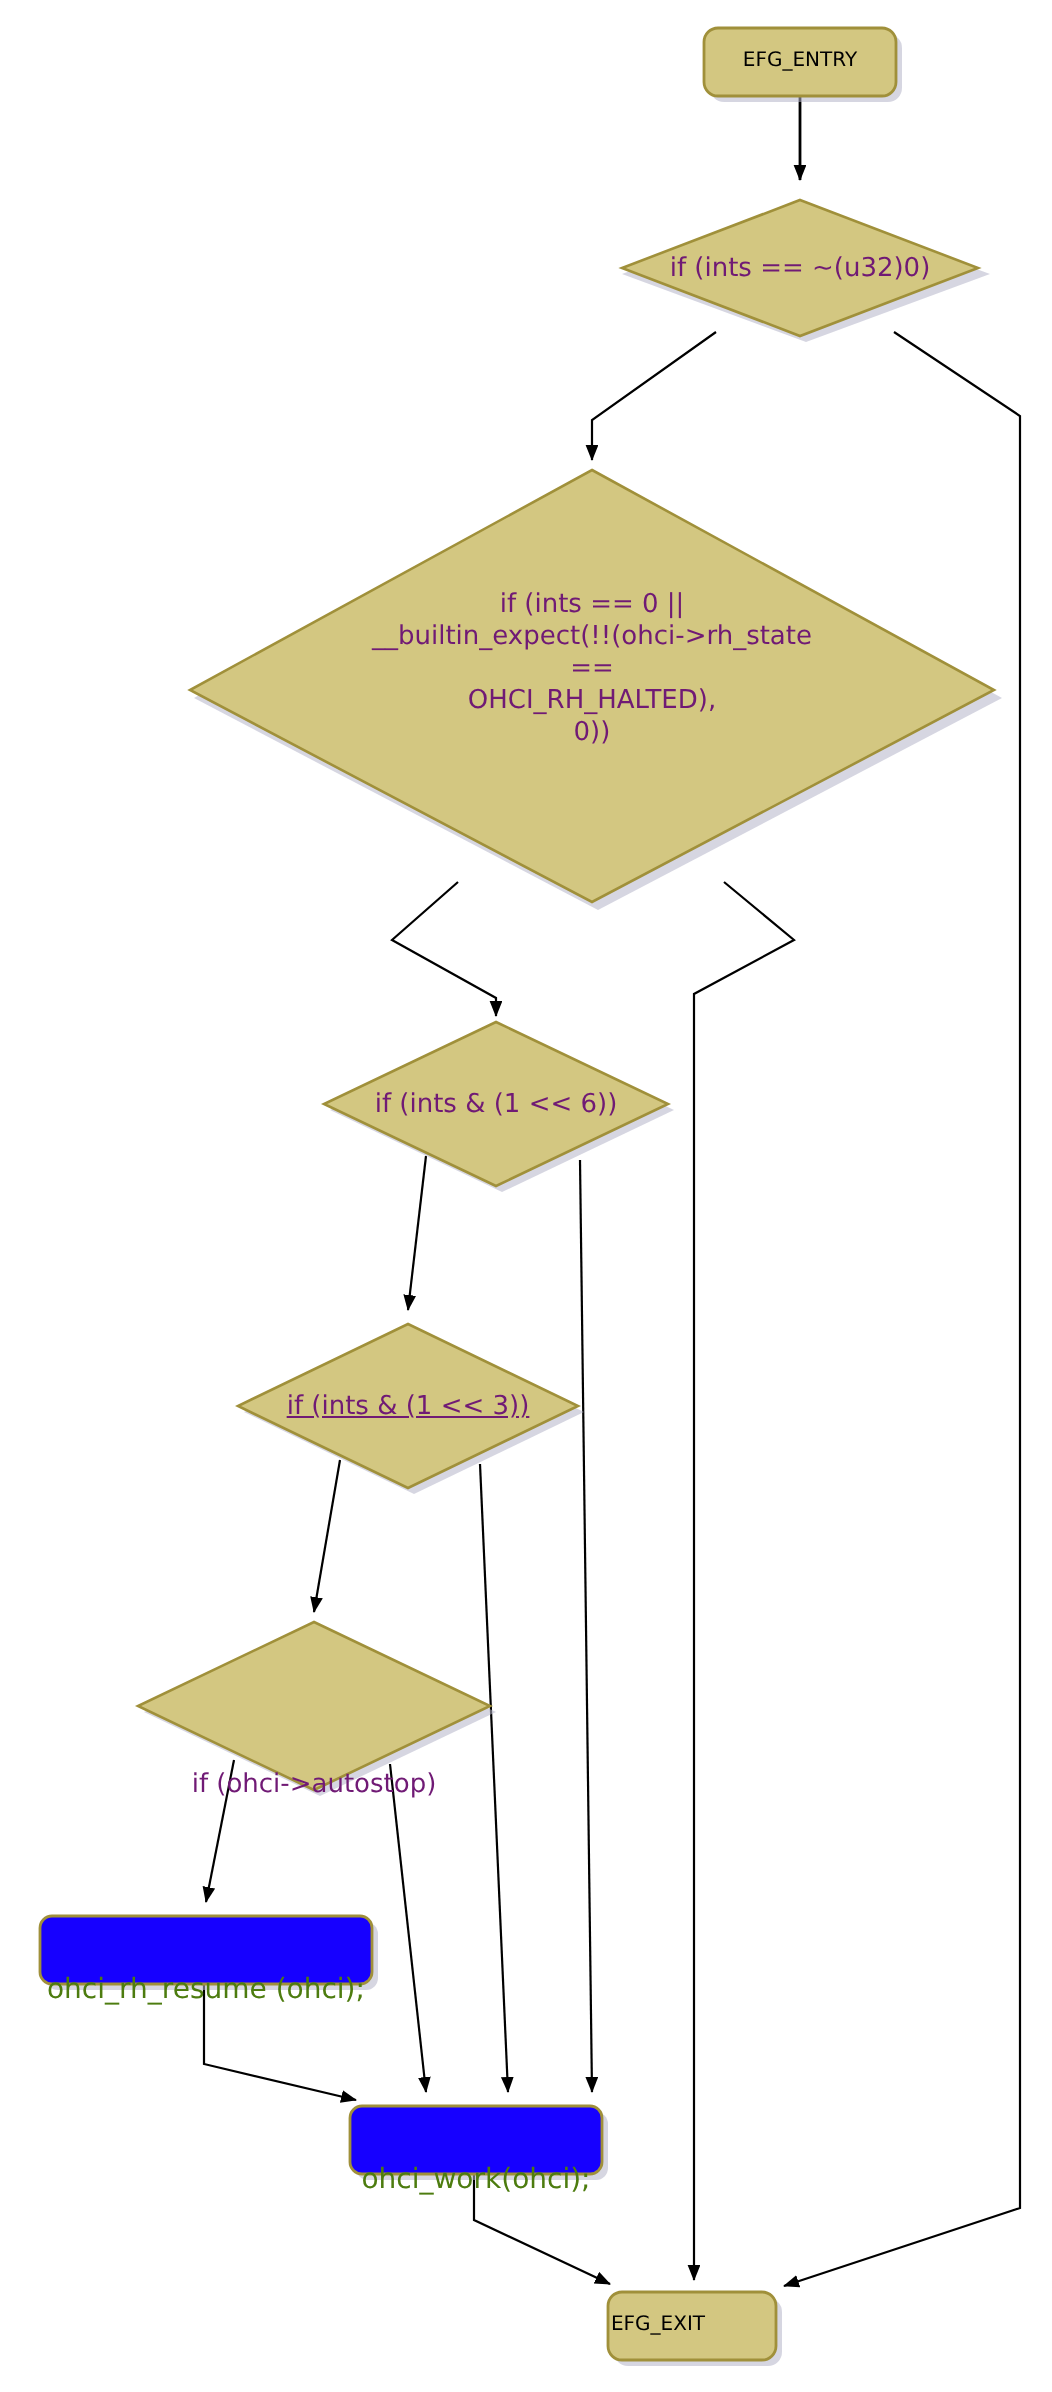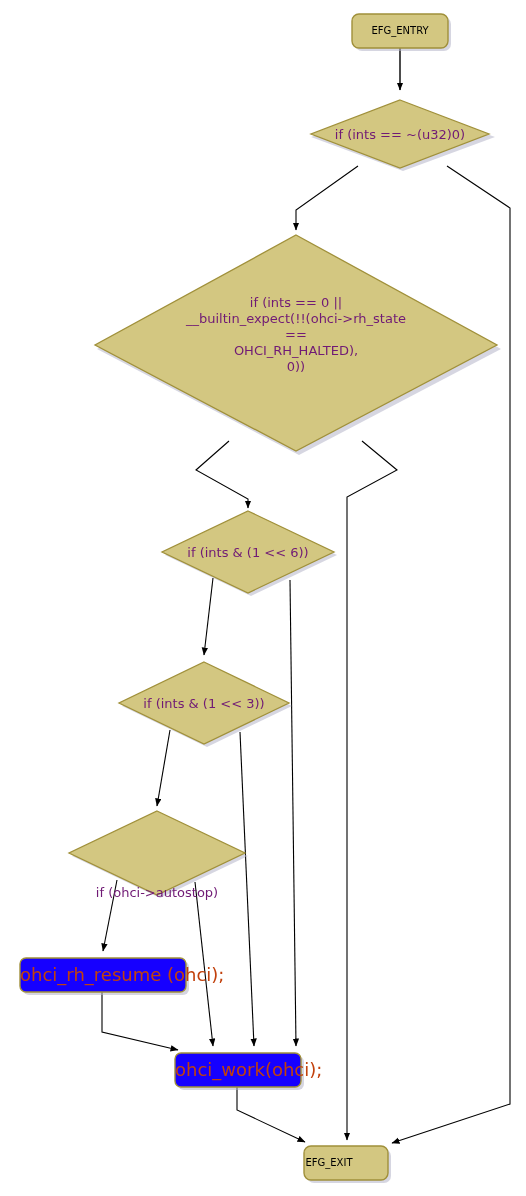--- a/index.html
+++ b/index.html
@@ -30,22 +30,23 @@
   }
   .rect-label {
     font-size: 10px;
     color: #000000;
   }
   .diamond-label {
     font-size: 13px;
     color: #701a75;
   }
   .call-label {
-    font-size: 18px;
-    color: #c2410c;
+    font-size: 14px;
+    color: #4d7c0f;
+    margin-top: 20px;
   }
 </style>
 </head>
 <body>
 
 <svg id="canvas" viewBox="0 0 526 1196" xmlns="http://www.w3.org/2000/svg">
   <defs>
     <marker id="arrowhead" markerWidth="9" markerHeight="9" refX="7.5" refY="3.2" orient="auto" markerUnits="userSpaceOnUse">
       <path d="M0,0 L8,3.2 L0,6.4 z" fill="#000000"></path>
     </marker>
@@ -134,21 +135,21 @@
 <div class="node-label diamond-label" style="left:311px; top:126px; width:178px; height:17px; line-height:17px;">if (ints == ~(u32)0)</div>
 
 <div class="node-label diamond-label" style="left:95px; top:295px; width:402px; height:80px; line-height:16px;">if (ints == 0 ||
 __builtin_expect(!!(ohci-&gt;rh_state
 ==
 OHCI_RH_HALTED),
 0))</div>
 
 <div class="node-label diamond-label" style="left:162px; top:544px; width:172px; height:17px; line-height:17px;">if (ints &amp; (1 &lt;&lt; 6))</div>
 
-<div class="node-label diamond-label" style="left:119px; top:695px; width:170px; height:17px; line-height:17px;">if (ints &amp; (1 &lt;&lt; 3))</div>
+<div class="node-label diamond-label" style="left:119px; top:695px; width:170px; height:17px; line-height:17px;text-decoration:underline;">if (ints &amp; (1 &lt;&lt; 3))</div>
 
 <div class="node-label diamond-label" style="left:69px; top:884px; width:176px; height:17px; line-height:17px;">if (ohci-&gt;autostop)</div>
 
 <div class="node-label call-label" style="left:20px; top:958px; width:166px; height:34px; line-height:34px;">ohci_rh_resume (ohci);</div>
 
 <div class="node-label call-label" style="left:175px; top:1053px; width:126px; height:33px; line-height:34px;text-align:center;">ohci_work(ohci);</div>
 
 <div class="node-label rect-label" style="left:287px; top:1146px; width:84px; height:52px; line-height:34px;">EFG_EXIT</div>
 
 </body></html>

